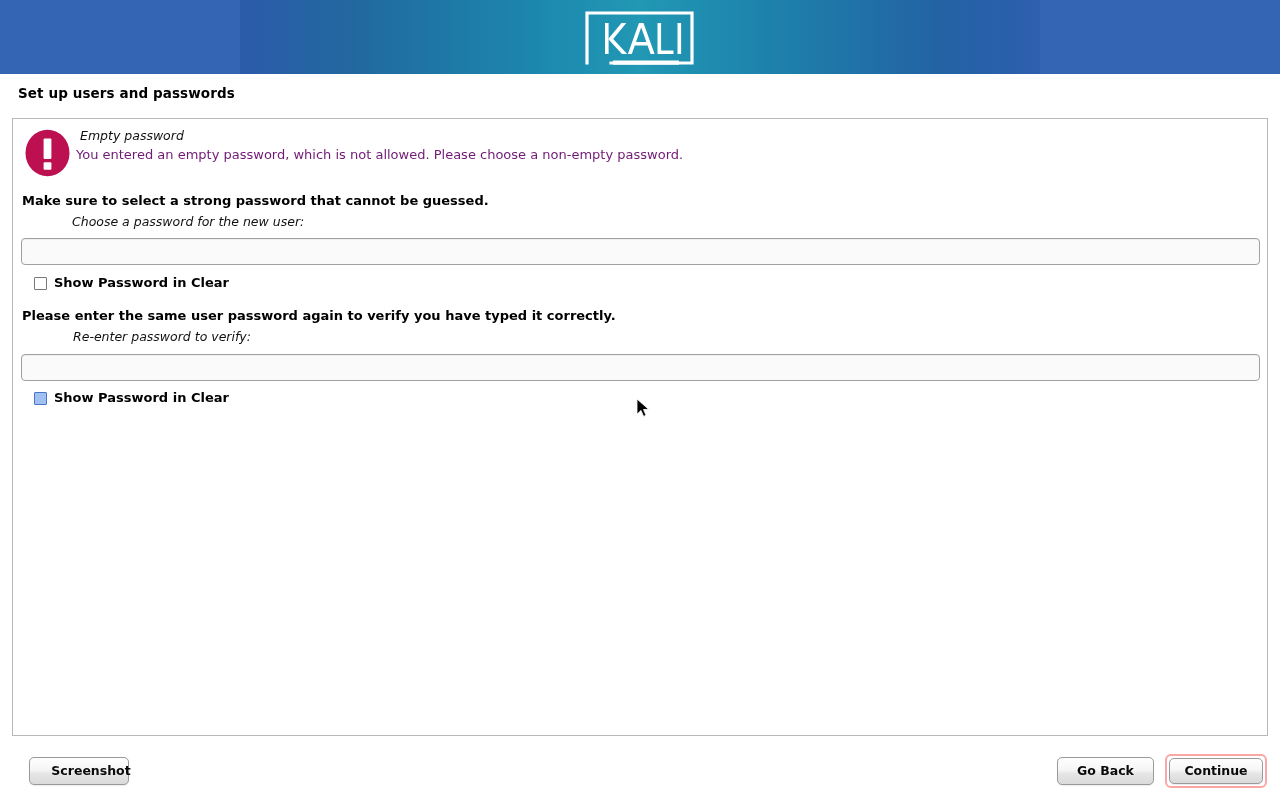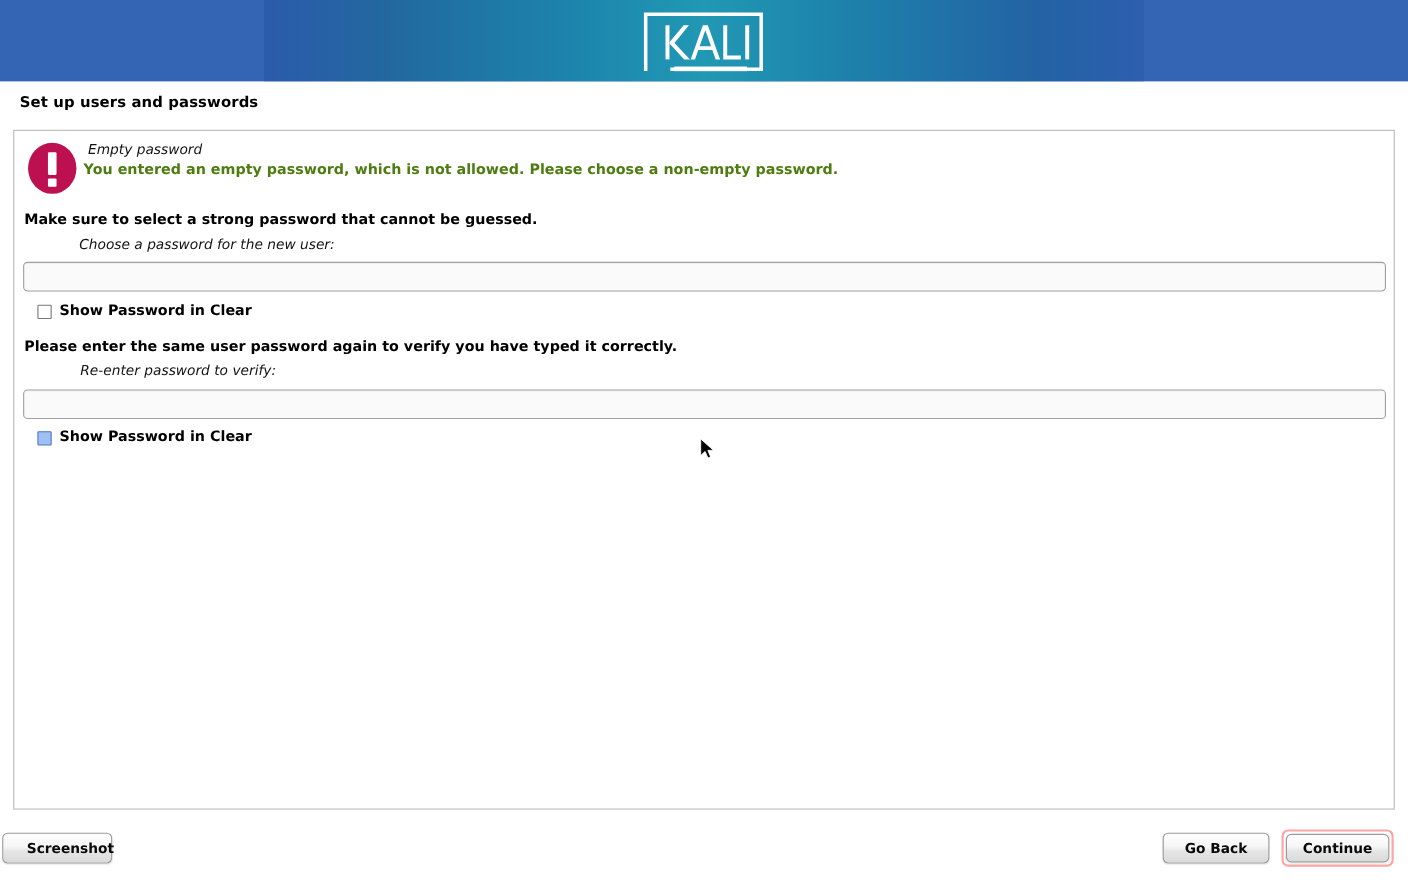--- a/index.html
+++ b/index.html
@@ -89,22 +89,22 @@
     top: 9px;
     font-size: 12.5px;
     font-style: italic;
     color: #111111;
   }
   .error-text {
     position: absolute;
     left: 63px;
     top: 28px;
     font-size: 13px;
-    font-weight: bold;
-    color: #4d7c0f;
+    font-weight: normal;
+    color: #701a75;
   }
 
   
   .strong-note {
     position: absolute;
     left: 9px;
     top: 74px;
     font-size: 13px;
     font-weight: bold;
     color: #000000;
@@ -189,21 +189,21 @@
     color: #0a0a0a;
     text-align: center;
     cursor: default;
     line-height: 1;
     display: flex;
     align-items: center;
     justify-content: center;
     box-shadow: 0 1px 1px rgba(0,0,0,0.08);
   }
   .btn-screenshot {
-    left: 2px;
+    left: 29px;
     top: 757px;
     width: 100px;
     height: 28px;
     padding-left: 24px;
   }
   .btn-goback {
     left: 1057px;
     top: 757px;
     width: 97px;
     height: 28px;

